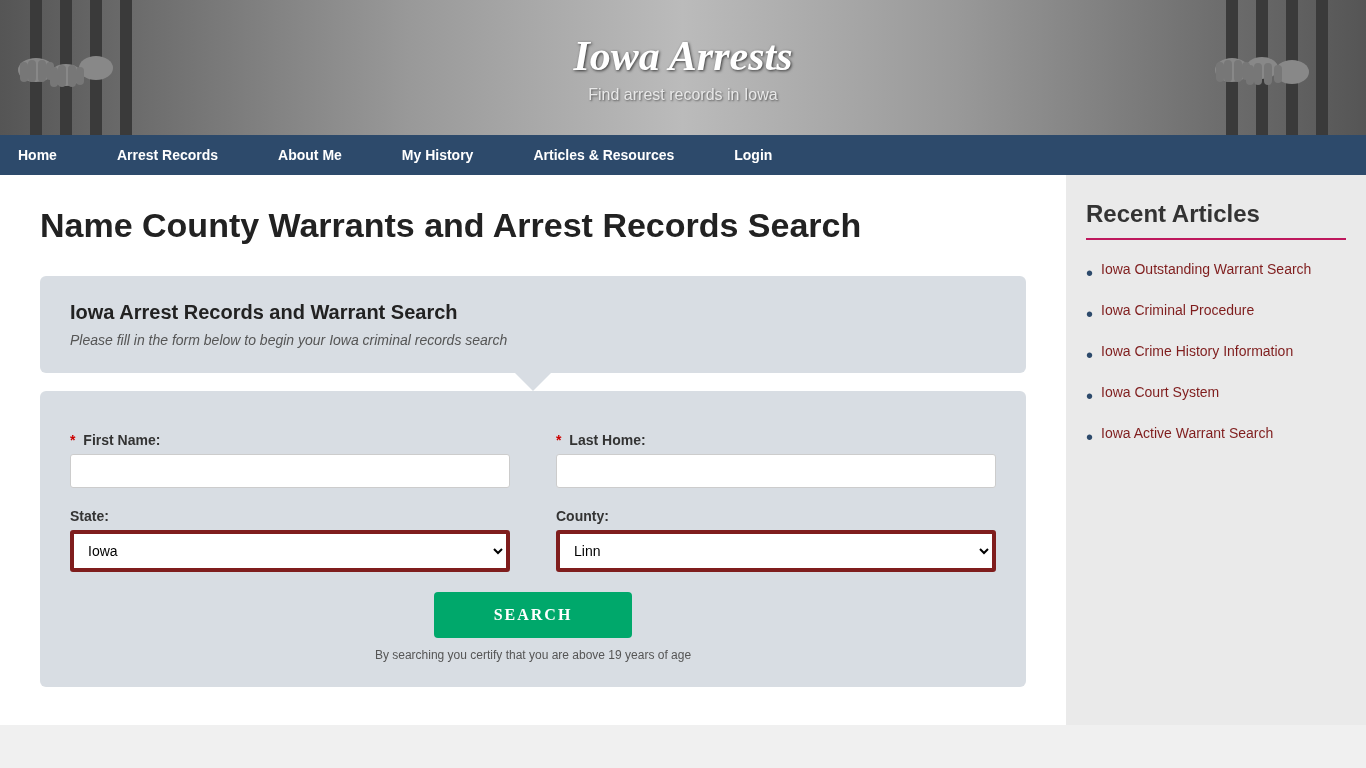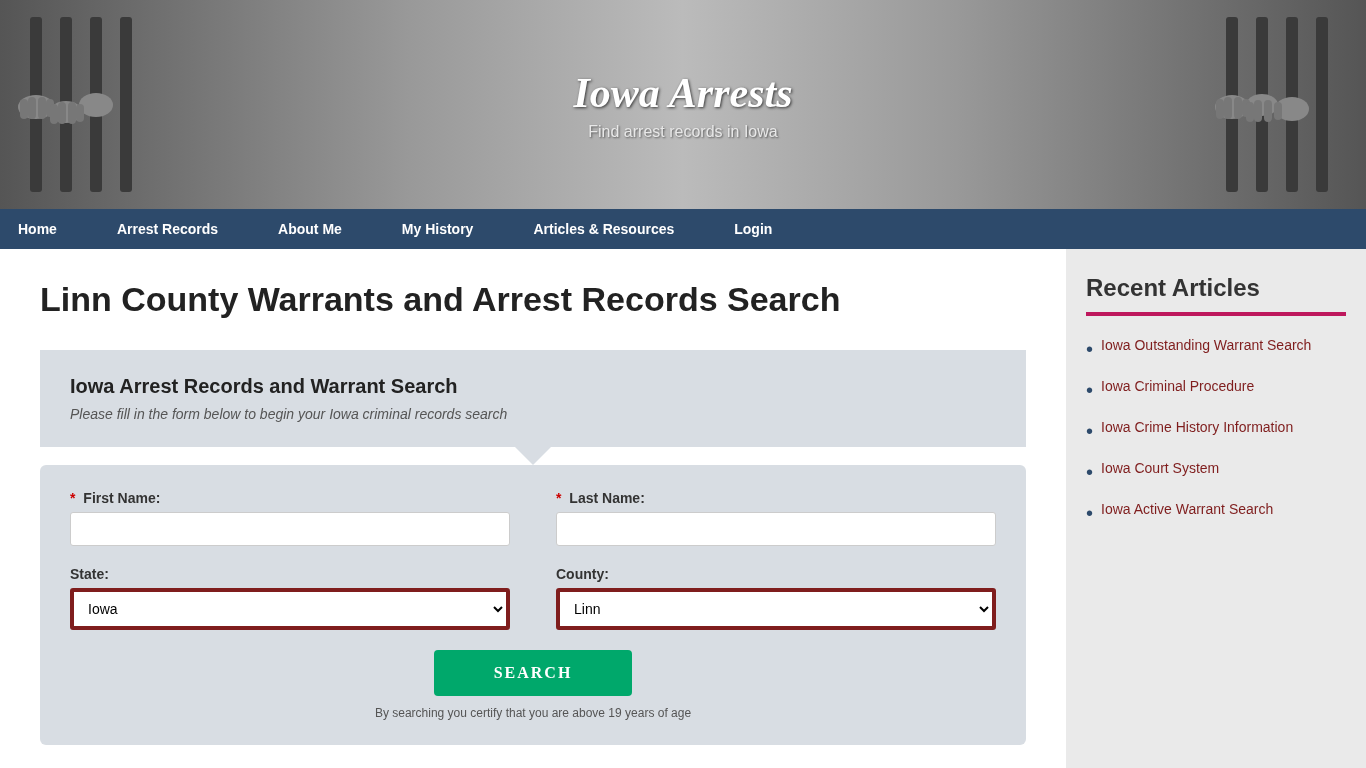--- a/index.html
+++ b/index.html
@@ -1,21 +1,21 @@
 <!DOCTYPE html>
 <html><head>
   <meta charset="utf-8">
   <style>
     * { margin: 0; padding: 0; box-sizing: border-box; }
     body { font-family: Arial, sans-serif; background: #f0f0f0; }
 
     
     .site-header {
       position: relative;
-      height: 209px;
+      height: 135px;
       background: #6d28d9;
       overflow: hidden;
       display: flex;
       align-items: center;
       justify-content: center;
       flex-direction: column;
     }
     .header-bg {
       position: absolute;
       top: 0; left: 0; right: 0; bottom: 0;
@@ -96,21 +96,21 @@
       font-size: 34px;
       font-weight: bold;
       color: #222;
       margin-bottom: 30px;
       line-height: 1.2;
     }
 
     
     .search-form-box {
       background: #d8dde3;
-      border-radius: 0;
+      border-radius: 6px;
       padding: 25px 30px;
       margin-bottom: 0;
       position: relative;
     }
     .form-box-title {
       font-size: 20px;
       font-weight: bold;
       color: #222;
       margin-bottom: 8px;
     }
@@ -134,20 +134,21 @@
     .form-fields-box {
       background: #d8dde3;
       border-radius: 6px;
       padding: 25px 30px;
       margin-top: 0;
     }
     .form-row {
       display: flex;
       gap: 46px;
       margin-bottom: 20px;
+      margin-top: 16px;
     }
     .form-group {
       flex: 1;
     }
     .form-label {
       font-size: 14px;
       font-weight: bold;
       color: #333;
       margin-bottom: 6px;
       display: block;
@@ -195,21 +196,21 @@
       text-align: center;
       margin-top: 10px;
     }
 
     
     .sidebar-title {
       font-size: 24px;
       font-weight: bold;
       color: #333;
       margin-bottom: 20px;
-      border-bottom: 4px solid #be185d;
+      border-bottom: 2px solid #be185d;
       padding-bottom: 10px;
     }
     .sidebar ul {
       list-style: none;
       padding: 0;
     }
     .sidebar ul li {
       margin-bottom: 15px;
       display: flex;
       align-items: flex-start;
@@ -286,21 +287,21 @@
   <a href="#">Home</a>
   <a href="#">Arrest Records</a>
   <a href="#">About Me</a>
   <a href="#">My History</a>
   <a href="#">Articles &amp; Resources</a>
   <a href="#">Login</a>
 </nav>
 
 <div class="page-content">
   <main class="main-content">
-    <h1 class="page-title">Linn County Warrants and Arrest Records Search</h1>
+    <h1 class="page-title">Name County Warrants and Arrest Records Search</h1>
 
     <div class="search-form-box">
       <div class="form-box-title">Iowa Arrest Records and Warrant Search</div>
       <div class="form-box-subtitle">Please fill in the form below to begin your Iowa criminal records search</div>
     </div>
 
     <div style="display:flex; justify-content:center; margin-bottom:0;">
       <div class="arrow-down"></div>
     </div>
 
@@ -309,21 +310,21 @@
         <div class="form-group">
           <label class="form-label">
             <span class="required-star">*</span>
             <span>First Name:</span>
           </label>
           <input type="text" class="form-input" value="" style="">
         </div>
         <div class="form-group">
           <label class="form-label">
             <span class="required-star">*</span>
-            <span>Last Name:</span>
+            <span>Last Home:</span>
           </label>
           <input type="text" class="form-input" value="" style="">
         </div>
       </div>
 
       <div class="form-row">
         <div class="form-group">
           <label class="form-label">State:</label>
           <select class="form-select">
             <option value="iowa" selected="">Iowa</option>

